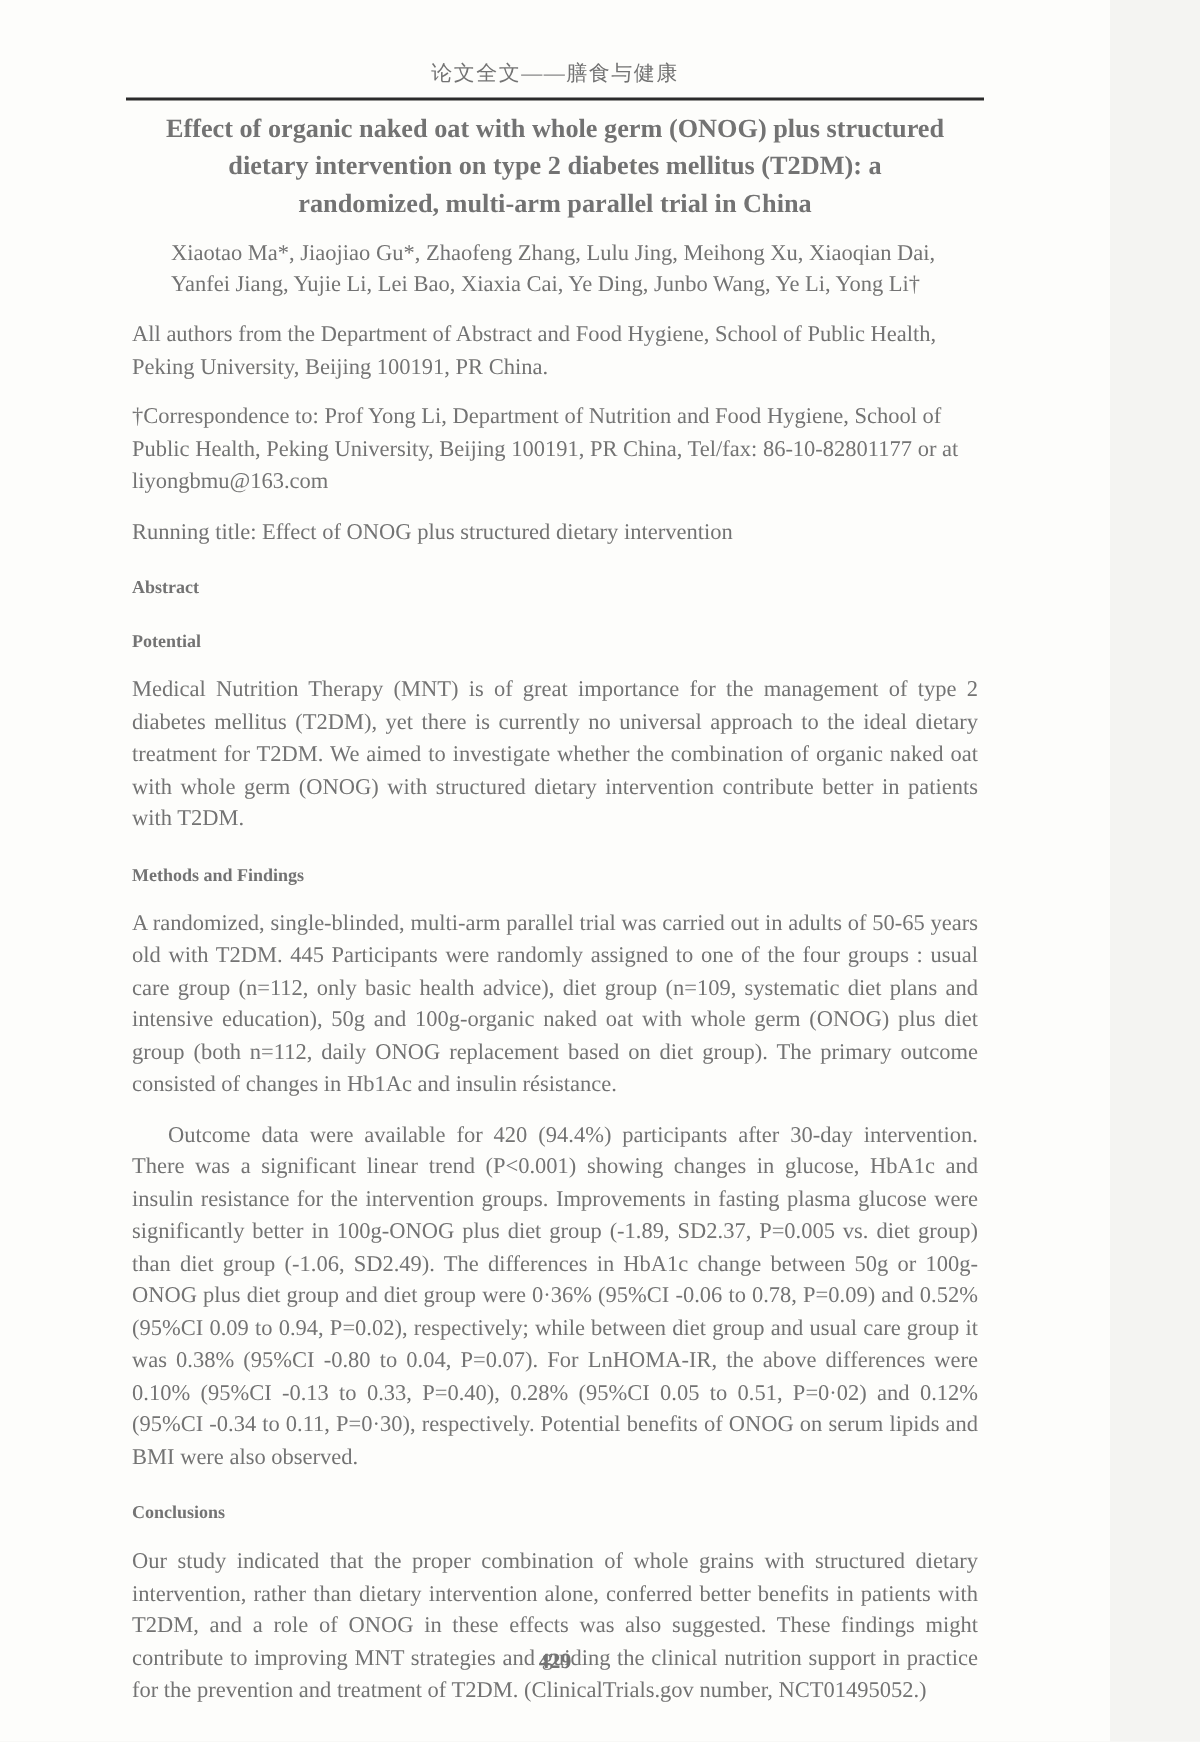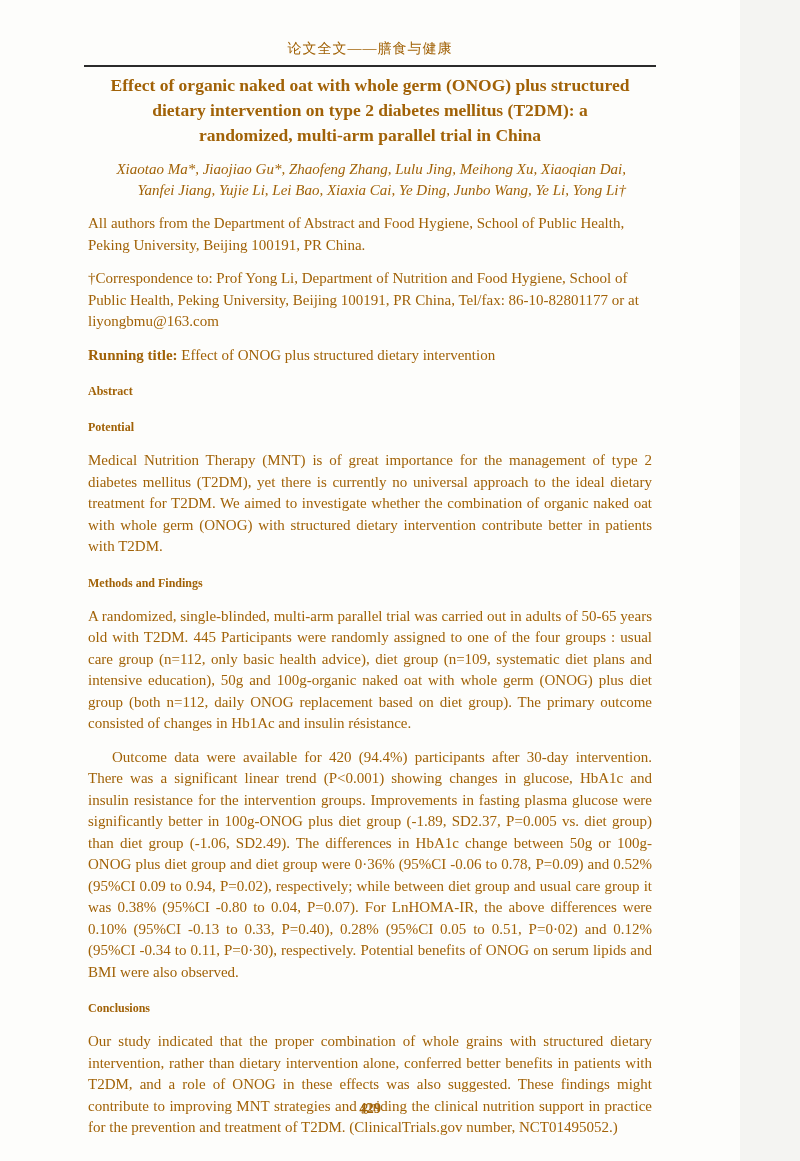--- a/index.html
+++ b/index.html
@@ -7,21 +7,21 @@
     padding: 0;
     background: #f4f4f2;
     font-family: "Liberation Serif", serif;
   }
   .page {
     position: relative;
     width: 740px;
     height: 1161px;
     margin: 0;
     background: #fdfdfb;
-    color: #a16207;
+    color: #737373;
     box-sizing: border-box;
     overflow: hidden;
   }
   .content {
     padding: 40px 88px 0 88px;
   }
   .journal-header {
     text-align: center;
     font-size: 14px;
     letter-spacing: 1px;
@@ -33,25 +33,24 @@
     margin: 0 -4px 0 -4px;
   }
   h1.article-title {
     font-size: 17.5px;
     font-weight: 700;
     text-align: center;
     line-height: 25px;
     margin: 6px 18px 0 18px;
   }
   .authors {
-    text-align: right;
+    text-align: left;
     font-size: 15px;
     line-height: 21px;
     margin: 11px 26px 0 26px;
-    font-style: italic;
   }
   .para {
     font-size: 15px;
     line-height: 21.5px;
     text-align: justify;
     margin: 12px 0 0 0;
   }
   .front-block {
     font-size: 15px;
     line-height: 21.5px;
@@ -60,21 +59,21 @@
   }
   .heading {
     font-size: 12px;
     font-weight: 700;
     margin: 15px 0 0 0;
     line-height: 21px;
   }
   .indent {
     text-indent: 1.6em;
   }
-  b.inline-label { font-weight: 700; margin-top: 48px; }
+  b.inline-label { font-weight: 400; margin-top: 48px; }
   .footer {
     position: absolute;
     left: 0;
     right: 0;
     bottom: 44px;
     text-align: center;
     font-size: 14.5px;
     font-weight: 700;
   }
 </style>

